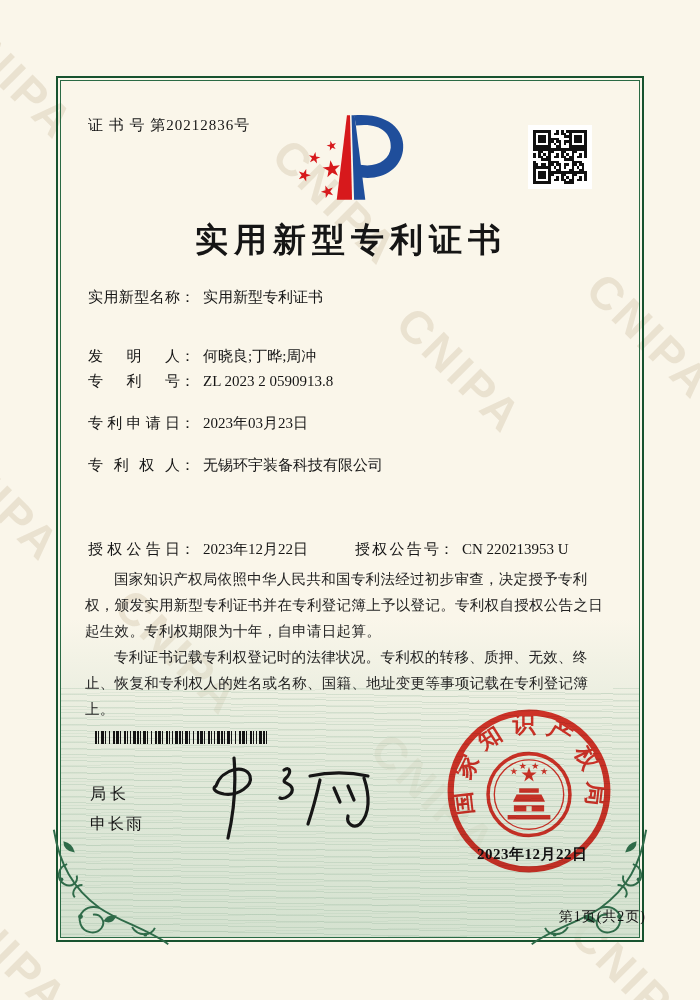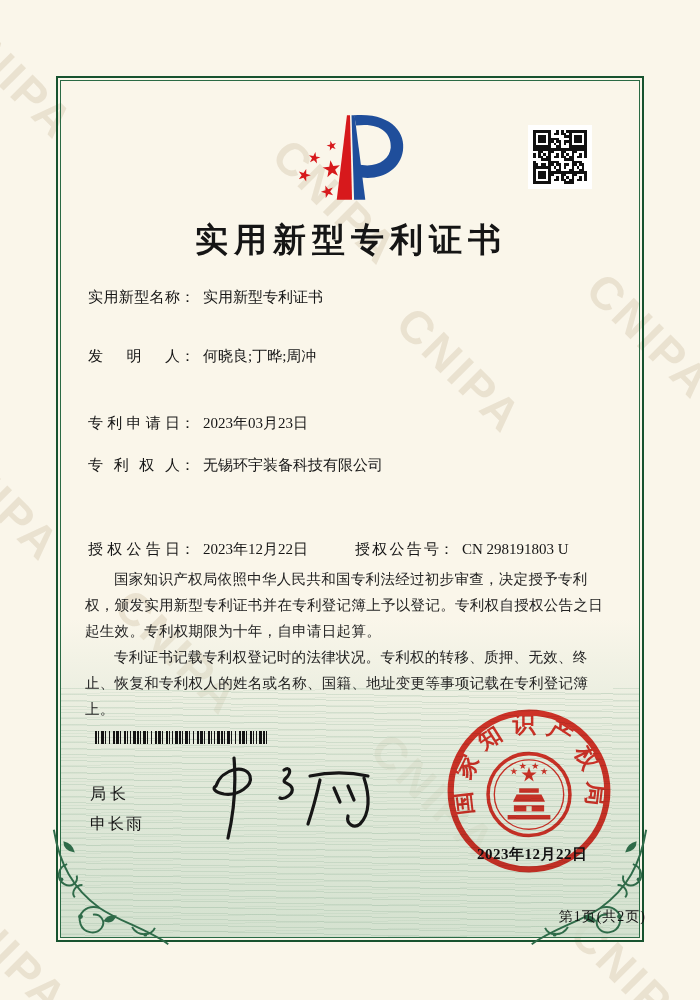--- a/index.html
+++ b/index.html
@@ -111,20 +111,21 @@
       <g fill="#2f6b49">
         <circle cx="98" cy="97" r="2.5"></circle>
           <circle cx="118" cy="58" r="2"></circle>
           <circle cx="30" cy="116" r="2"></circle>
         <path d="M60,96 q10,-2 14,6 q-10,4 -14,-6"></path>
         <path d="M104,30 q2,-10 12,-12 q0,10 -12,12"></path>
       </g>
     </svg>
   </div>
 
+  <div class="cert-no">证 书 号 第20212836号</div>
 
   <svg class="logo" viewBox="0 0 110 90">
     <defs>
       <polygon id="starA" points="0,-1 0.2245,-0.309 0.951,-0.309 0.3633,0.118 0.5878,0.809 0,0.382 -0.5878,0.809 -0.3633,0.118 -0.951,-0.309 -0.2245,-0.309"></polygon>
     </defs>
     <polygon points="52,3 55,3 57,86 42,86" fill="#d7191c"></polygon>
     <polygon points="56.5,3 59.5,3 70,86 59,86" fill="#1f4e9b"></polygon>
     <path d="M 59,3 C 95,0 110,20 107,38 C 104,58 83,69 60,63 L 62,51 C 80,56 94,47 95,35 C 96,20 84,10 61,13 Z" fill="#1f4e9b"></path>
     <use href="#starA" transform="translate(37,33) scale(5) rotate(-15)" fill="#d7191c"></use>
     <use href="#starA" transform="translate(20,45) scale(6) rotate(10)" fill="#d7191c"></use>
@@ -396,30 +397,33 @@
   </div>
 
   <div class="title">实用新型专利证书</div>
 
   <div class="row" style="top:286px">
     <span class="lbl">实用新型名称</span><span class="colon">：</span><span class="val">实用新型专利证书</span>
   </div>
   <div class="row" style="top:345px">
     <span class="lbl">发明人</span><span class="colon">：</span><span class="val">何晓良;丁晔;周冲</span>
   </div>
+  <div class="row" style="top:370px">
+    <span class="lbl">专利号</span><span class="colon">：</span><span class="val">ZL 2023 2 0590913.8</span>
+  </div>
   <div class="row" style="top:412px">
     <span class="lbl">专利申请日</span><span class="colon">：</span><span class="val">2023年03月23日</span>
   </div>
   <div class="row" style="top:454px">
     <span class="lbl">专利权人</span><span class="colon">：</span><span class="val">无锡环宇装备科技有限公司</span>
   </div>
   <div class="row" style="top:538px">
     <span class="lbl">授权公告日</span><span class="colon">：</span><span class="val">2023年12月22日</span>
     <span class="g2">
-      <span class="lbl">授权公告号</span><span class="colon">：</span><span class="val">CN 298191803 U</span>
+      <span class="lbl">授权公告号</span><span class="colon">：</span><span class="val">CN 220213953 U</span>
     </span>
   </div>
 
   <div class="paras">
     <p>国家知识产权局依照中华人民共和国专利法经过初步审查，决定授予专利权，颁发实用新型专利证书并在专利登记簿上予以登记。专利权自授权公告之日起生效。专利权期限为十年，自申请日起算。</p>
     <p>专利证书记载专利权登记时的法律状况。专利权的转移、质押、无效、终止、恢复和专利权人的姓名或名称、国籍、地址变更等事项记载在专利登记簿上。</p>
   </div>
 
   <div class="barcode">
       <span style="width:2px;margin-right:1px"></span>

